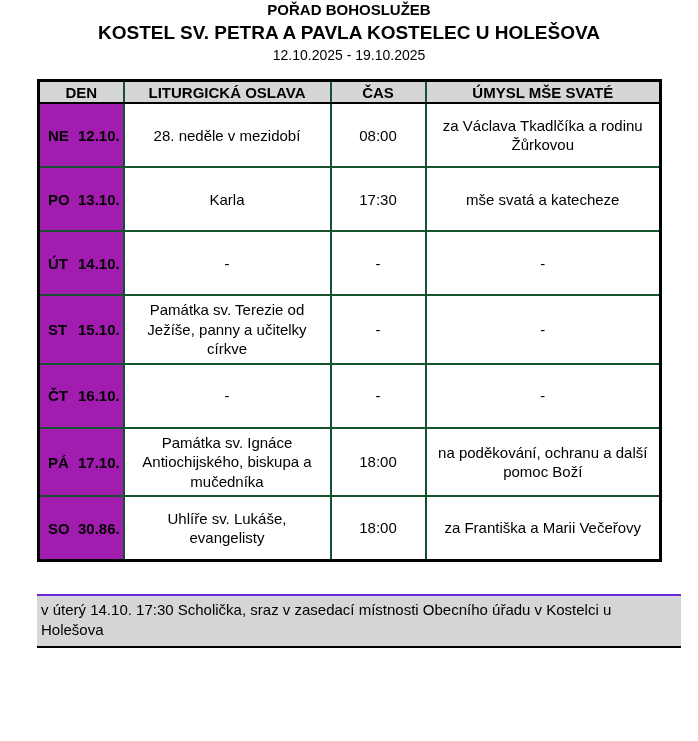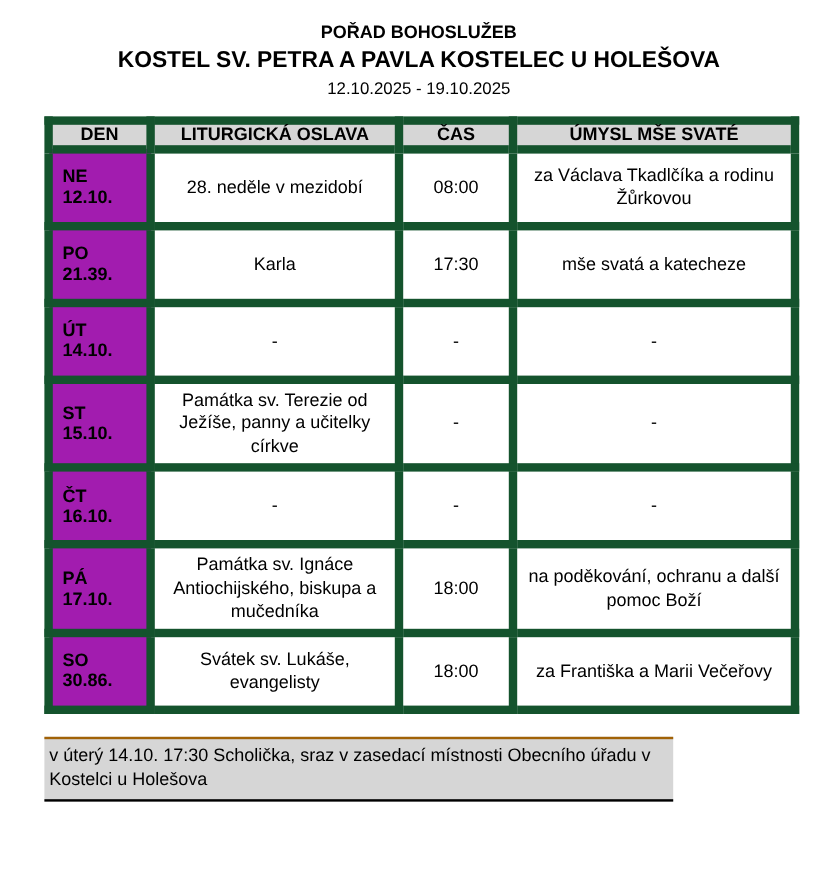--- a/index.html
+++ b/index.html
@@ -5,36 +5,35 @@
   * { margin: 0; padding: 0; box-sizing: border-box; }
   html, body {
     background: #ffffff;
     font-family: "Liberation Sans", "DejaVu Sans", sans-serif;
     color: #000000;
   }
   .page {
     width: 698px;
     height: 741px;
     background: #ffffff;
-    padding-top: 18px;
   }
   .header { text-align: center; line-height: 1.35; }
   .header .title { font-size: 15px; font-weight: bold; }
   .header .subtitle { font-size: 19px; font-weight: bold; }
   .header .daterange { font-size: 14px; font-weight: normal; margin-top: 0; }
 
   .schedule-wrap { margin: 14px 37px 0 37px; }
   table.schedule {
     width: 622px;
     border-collapse: collapse;
     border: 3px solid #000000;
     table-layout: fixed;
   }
   table.schedule th, table.schedule td {
-    border: 7px solid #14532d;
+    border: 2px solid #14532d;
     font-size: 15px;
     vertical-align: middle;
   }
   table.schedule th {
     background: #d6d6d6;
     font-weight: bold;
     height: 23px;
     text-align: center;
     border-bottom: 2px solid #000000;
   }
@@ -50,24 +49,24 @@
     height: 64px;
   }
   td.den .abbr { display: inline-block; width: 30px; }
   td.oslava, td.cas, td.umysl {
     text-align: center;
     padding: 4px 6px;
     line-height: 1.3;
   }
 
   .note {
-    margin: 19px 37px 0 37px;
-    width: 524px;
+    margin: 32px 37px 0 37px;
+    width: 644px;
     background: #d6d6d6;
-    border-top: 2px solid #a16207;
+    border-top: 2px solid #6d28d9;
     border-bottom: 2px solid #000000;
     font-size: 15px;
     line-height: 1.35;
     padding: 4px 4px 6px 4px;
   }
 </style>
 </head>
 <body>
 
 <div class="page">
@@ -95,21 +94,21 @@
         </tr>
       </thead>
       <tbody>
         <tr>
           <td class="den"><span class="abbr">NE</span><span>12.10.</span></td>
           <td class="oslava">28. neděle v mezidobí</td>
           <td class="cas">08:00</td>
           <td class="umysl">za Václava Tkadlčíka a rodinu Žůrkovou</td>
         </tr>
         <tr>
-          <td class="den"><span class="abbr">PO</span><span>21.39.</span></td>
+          <td class="den"><span class="abbr">PO</span><span>13.10.</span></td>
           <td class="oslava">Karla</td>
           <td class="cas">17:30</td>
           <td class="umysl">mše svatá a katecheze</td>
         </tr>
         <tr>
           <td class="den"><span class="abbr">ÚT</span><span>14.10.</span></td>
           <td class="oslava">-</td>
           <td class="cas">-</td>
           <td class="umysl">-</td>
         </tr>
@@ -126,21 +125,21 @@
           <td class="umysl">-</td>
         </tr>
         <tr>
           <td class="den"><span class="abbr">PÁ</span><span>17.10.</span></td>
           <td class="oslava">Památka sv. Ignáce Antiochijského, biskupa a mučedníka</td>
           <td class="cas">18:00</td>
           <td class="umysl">na poděkování, ochranu a další pomoc Boží</td>
         </tr>
         <tr>
           <td class="den"><span class="abbr">SO</span><span>30.86.</span></td>
-          <td class="oslava">Svátek sv. Lukáše, evangelisty</td>
+          <td class="oslava">Uhlíře sv. Lukáše, evangelisty</td>
           <td class="cas">18:00</td>
           <td class="umysl">za Františka a Marii Večeřovy</td>
         </tr>
       </tbody>
     </table>
   </div>
 
   <div class="note">v úterý 14.10. 17:30 Scholička, sraz v zasedací místnosti Obecního úřadu v Kostelci u Holešova</div>
 
 </div>

